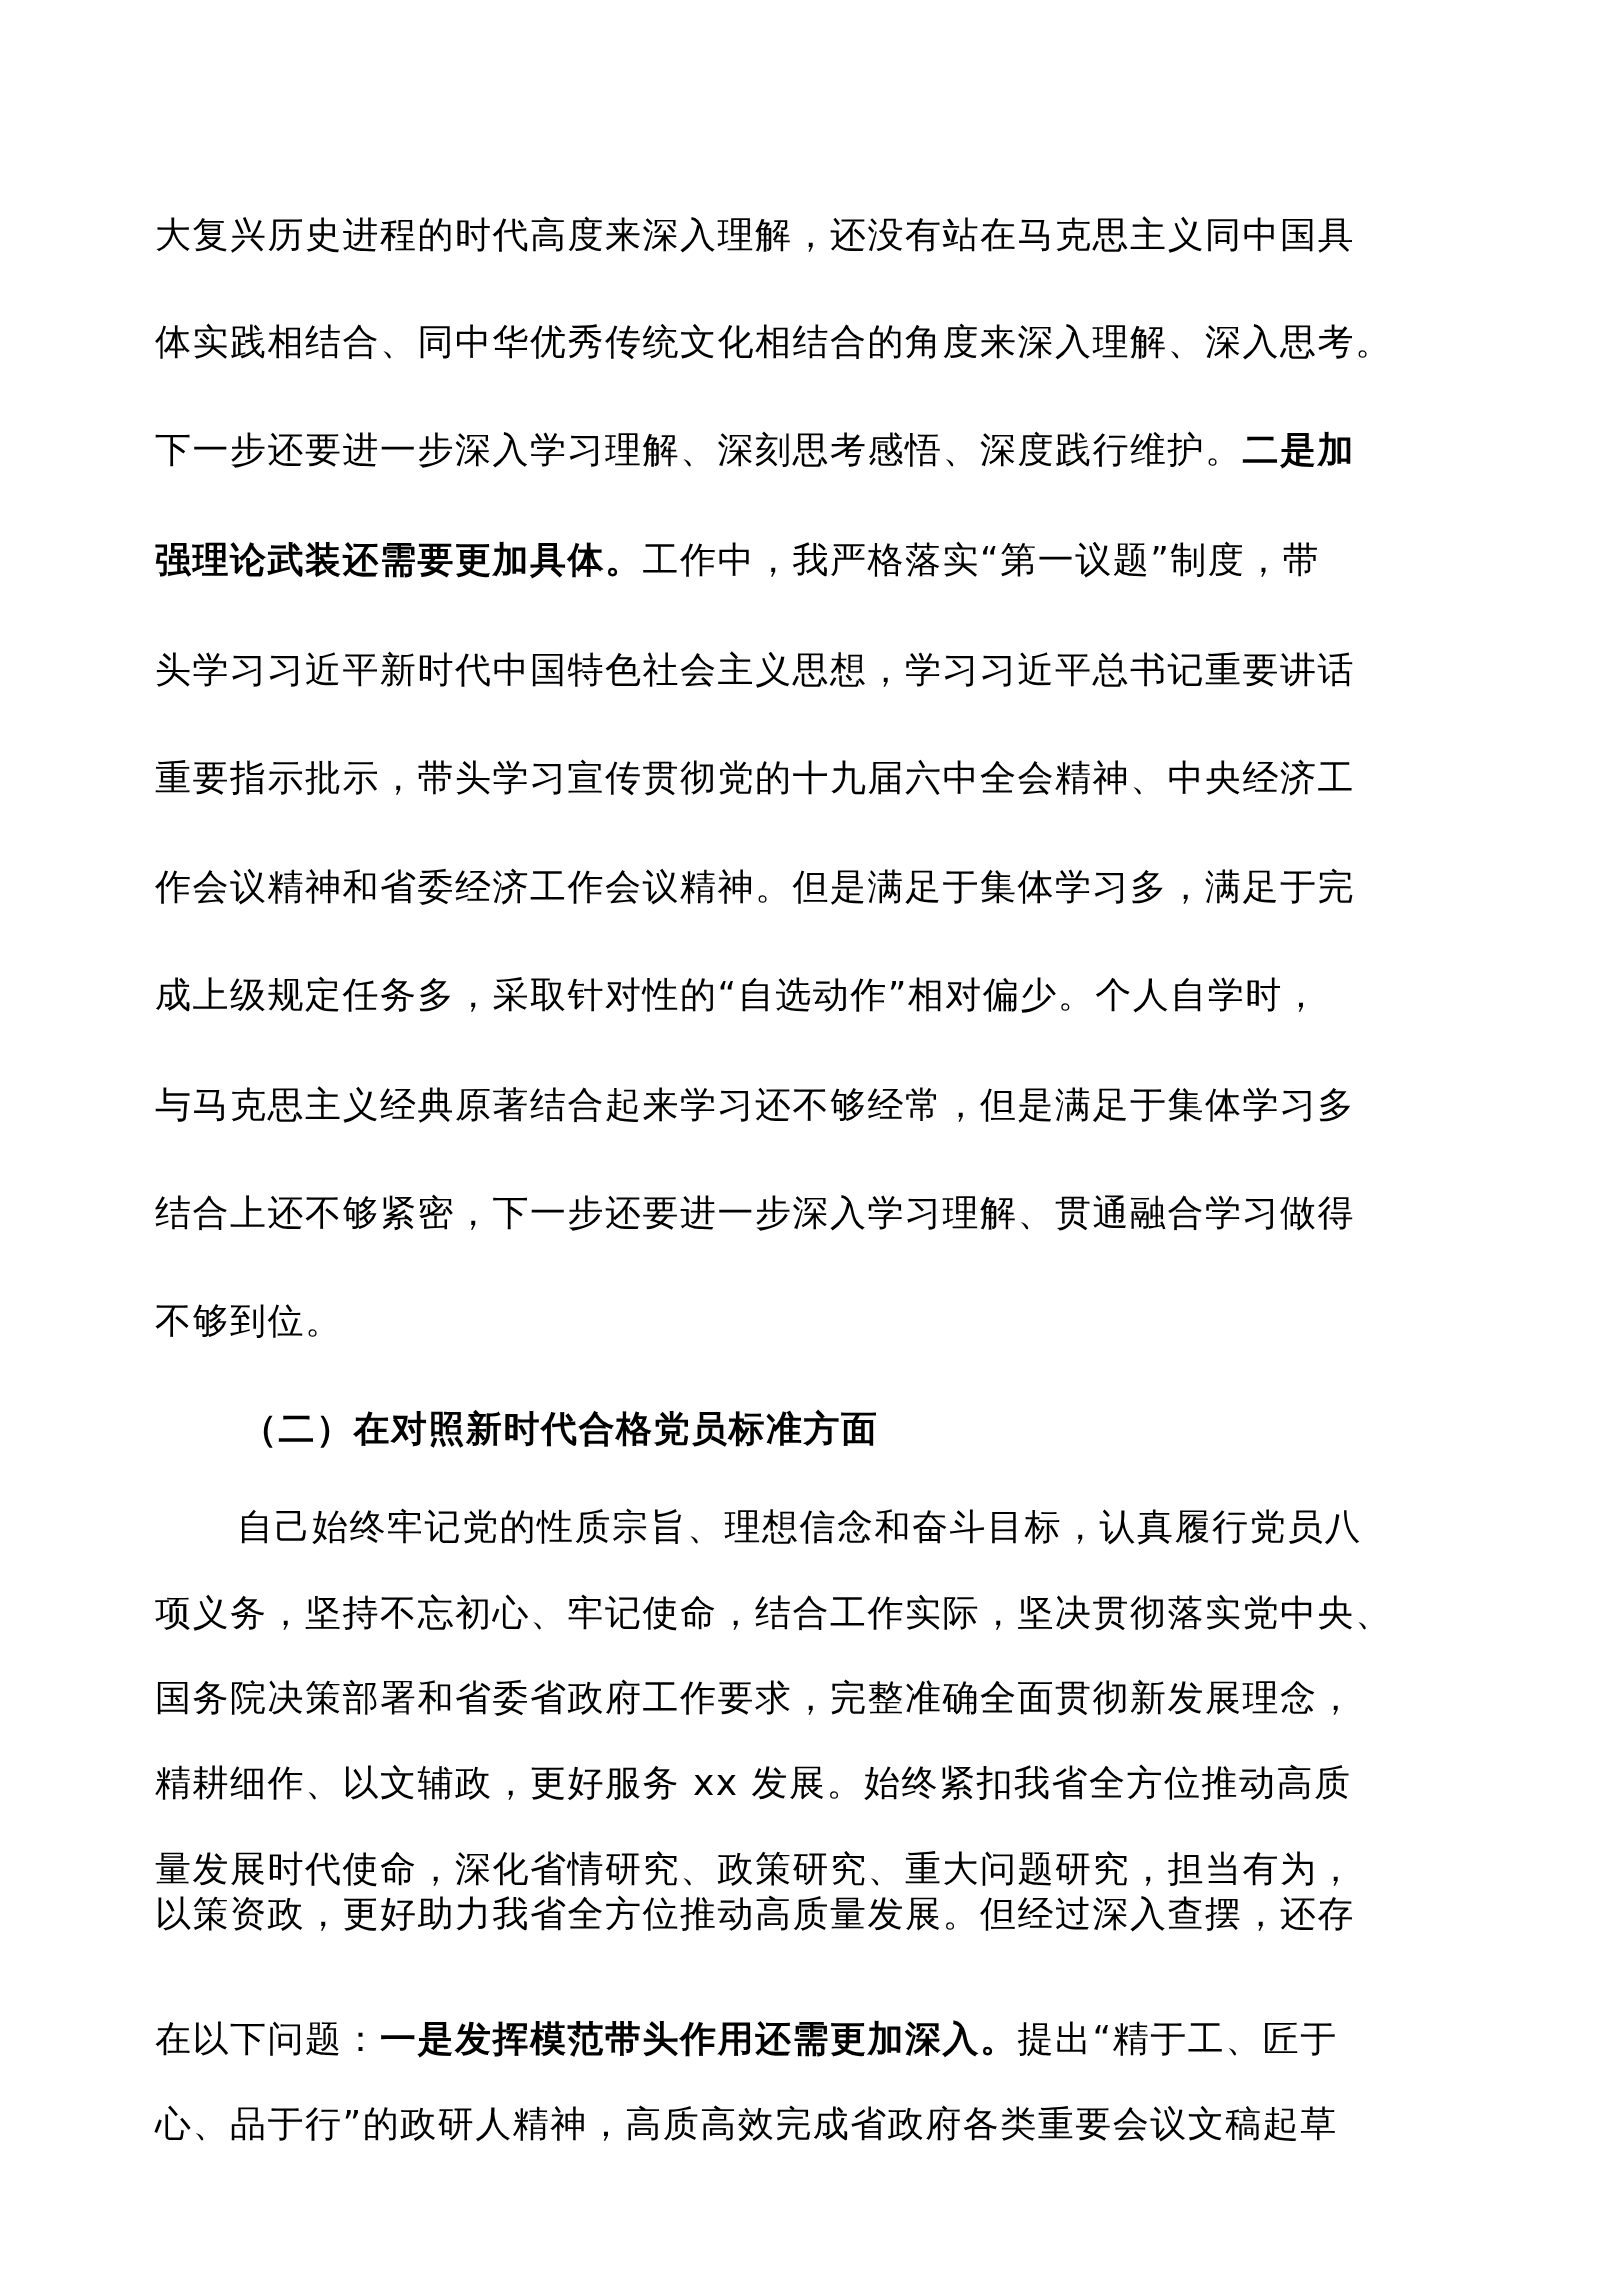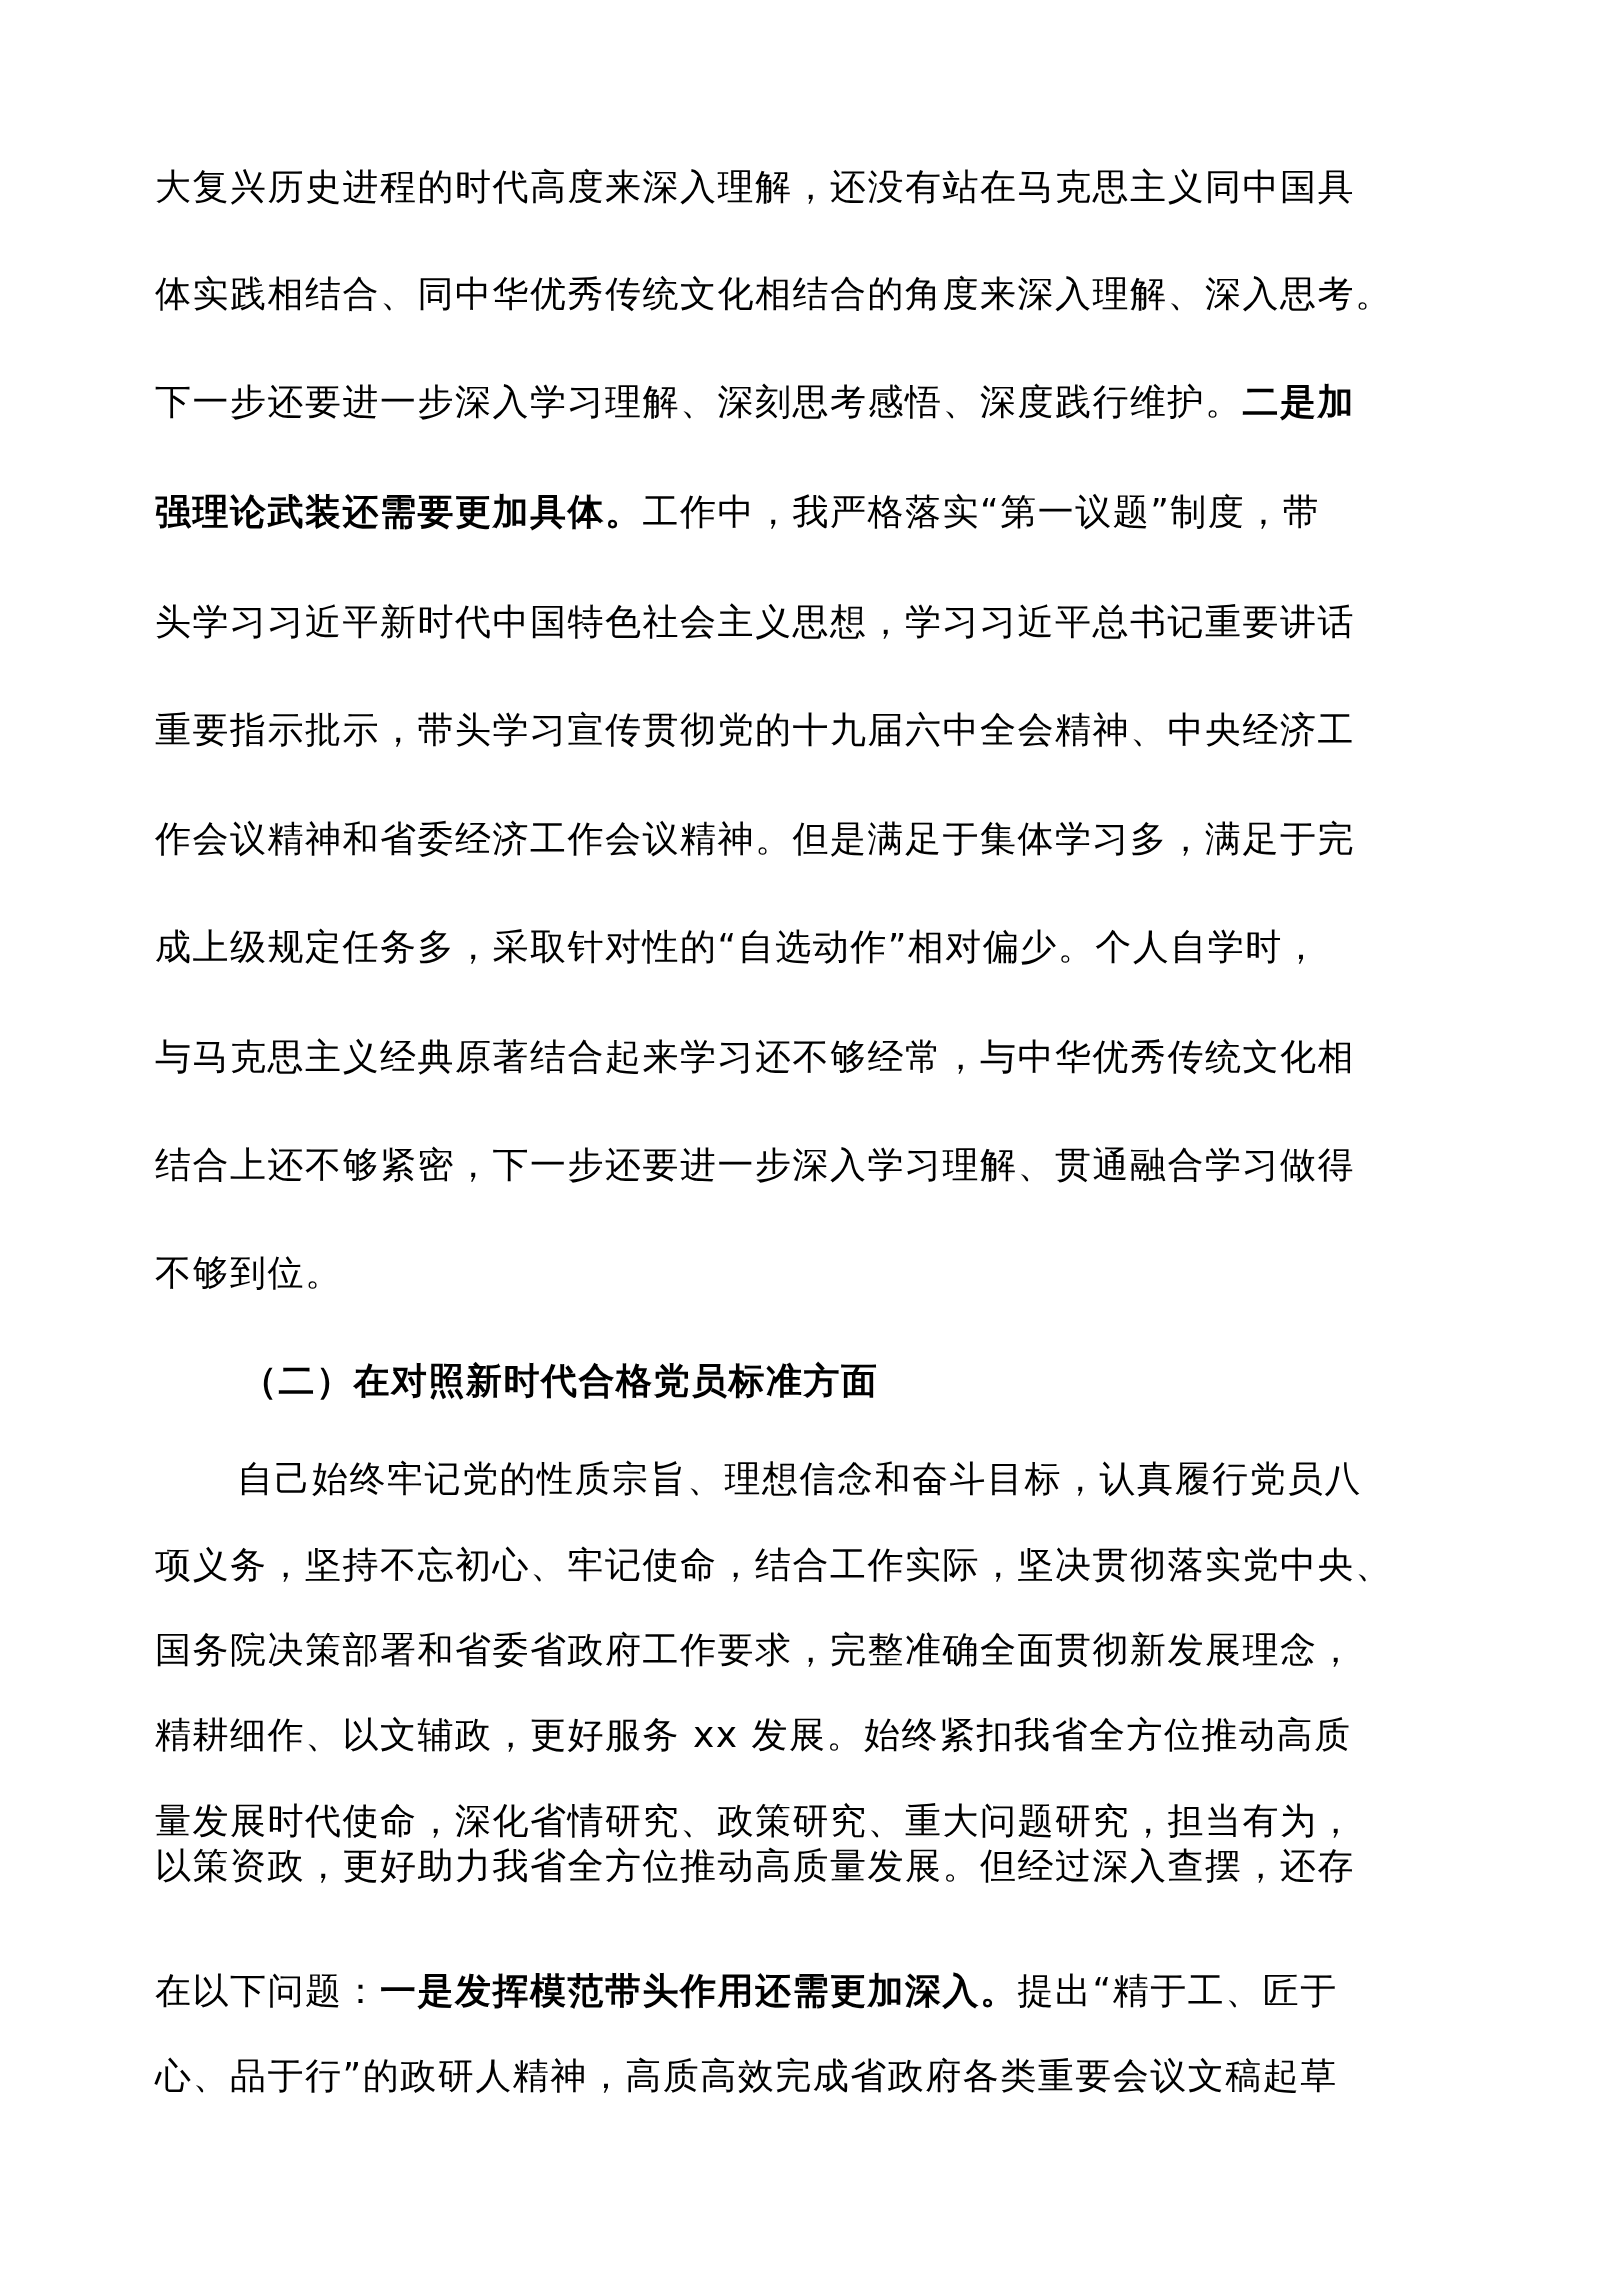--- a/index.html
+++ b/index.html
@@ -1,36 +1,36 @@
 <!DOCTYPE html>
 <html><head>
 <meta charset="utf-8">
 <style>
   html, body { margin: 0; padding: 0; background: #ffffff; }
   body { width: 1621px; height: 2293px; position: relative; overflow: hidden;
          font-family: "DejaVu Sans", "Liberation Sans", sans-serif; color: #000; }
   .line { position: absolute; left: 155px; font-size: 36px; line-height: 43px;
-          white-space: nowrap; letter-spacing: 1.5px; }
+          white-space: nowrap; letter-spacing: 1.5px; margin-top: 48px; }
   .b { font-weight: bold; }
   .heading { font-weight: bold; }
 </style>
 </head>
 <body>
 
 <div>
   <div id="sec1">
       <div class="line" style="top: 165px;"><span>大复兴历史进程的时代高度来深入理解，还没有站在马克思主义同中国具</span></div>
       <div class="line" style="top: 272px;"><span>体实践相结合、同中华优秀传统文化相结合的角度来深入理解、深入思考。</span></div>
       <div class="line" style="top: 380px;"><span>下一步还要进一步深入学习理解、深刻思考感悟、深度践行维护。</span><span class="b">二是加</span></div>
       <div class="line" style="top: 490px;"><span class="b">强理论武装还需要更加具体。</span><span>工作中，我严格落实“第一议题”制度，带</span></div>
       <div class="line" style="top: 600px;"><span>头学习习近平新时代中国特色社会主义思想，学习习近平总书记重要讲话</span></div>
       <div class="line" style="top: 708px;"><span>重要指示批示，带头学习宣传贯彻党的十九届六中全会精神、中央经济工</span></div>
       <div class="line" style="top: 817px;"><span>作会议精神和省委经济工作会议精神。但是满足于集体学习多，满足于完</span></div>
       <div class="line" style="top: 925px;"><span>成上级规定任务多，采取针对性的“自选动作”相对偏少。个人自学时，</span></div>
-      <div class="line" style="top: 1035px;"><span>与马克思主义经典原著结合起来学习还不够经常，与中华优秀传统文化相</span></div>
+      <div class="line" style="top: 1035px;"><span>与马克思主义经典原著结合起来学习还不够经常，但是满足于集体学习多</span></div>
       <div class="line" style="top: 1143px;"><span>结合上还不够紧密，下一步还要进一步深入学习理解、贯通融合学习做得</span></div>
       <div class="line" style="top: 1251px;"><span>不够到位。</span></div>
     </div>
   <div class="line heading" id="heading2" style="left:241px; top:1359px;">（二）在对照新时代合格党员标准方面</div>
   <div id="sec2">
       <div class="line" style="top: 1457px; left: 237px;"><span>自己始终牢记党的性质宗旨、理想信念和奋斗目标，认真履行党员八</span></div>
       <div class="line" style="top: 1543px;"><span>项义务，坚持不忘初心、牢记使命，结合工作实际，坚决贯彻落实党中央、</span></div>
       <div class="line" style="top: 1628px;"><span>国务院决策部署和省委省政府工作要求，完整准确全面贯彻新发展理念，</span></div>
       <div class="line" style="top: 1713px;"><span>精耕细作、以文辅政，更好服务 xx 发展。始终紧扣我省全方位推动高质</span></div>
       <div class="line" style="top: 1799px;"><span>量发展时代使命，深化省情研究、政策研究、重大问题研究，担当有为，</span></div>

